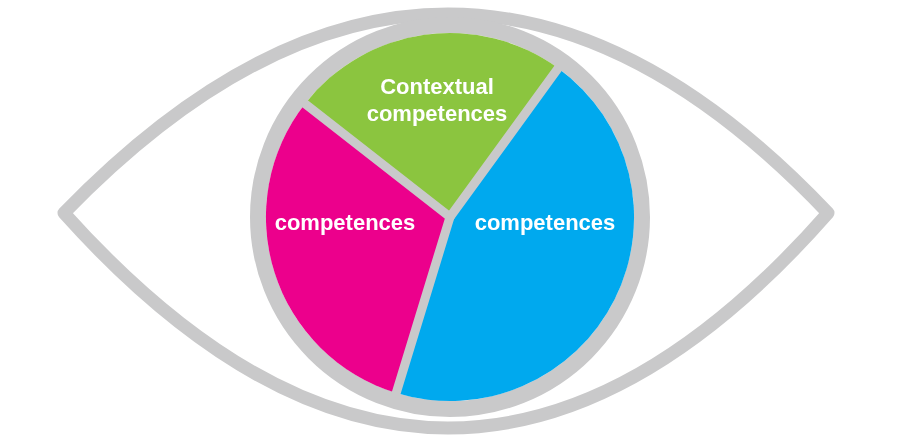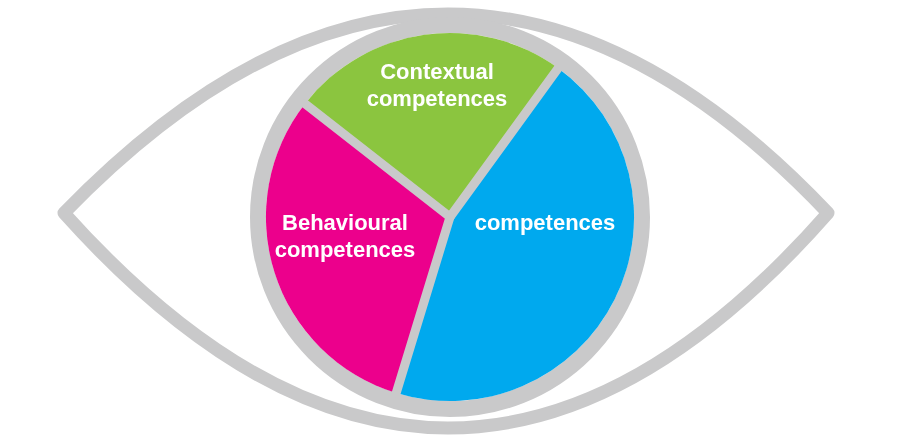--- a/index.html
+++ b/index.html
@@ -49,27 +49,26 @@
 
     <path d="M 450 217 L 396.2 393 A 184 184 0 0 1 305 103.7 Z" fill="#ec008c"></path>
 
     <g fill="none" stroke-width="9" stroke-linecap="round" stroke="#c9c9ca">
       <line x1="450" y1="217" x2="305" y2="103.7"></line>
       <line x1="450" y1="217" x2="558.2" y2="68.2"></line>
       <line x1="450" y1="217" x2="396.2" y2="393"></line>
     </g>
   </svg>
 
-  <div class="seg-label" style="left:437px; top:58px;">
+  <div class="seg-label" style="left:437px; top:73px;">
     <div>Contextual</div>
     <div>competences</div>
   </div>
 
   <div class="seg-label" style="left:345px; top:209px;">
-    <div>Behavioural</div>
     <div>competences</div>
   </div>
 
   <div class="seg-label" style="left:545px; top:209px;">
     <div>competences</div>
   </div>
 
 </div>
 
 </body></html>

